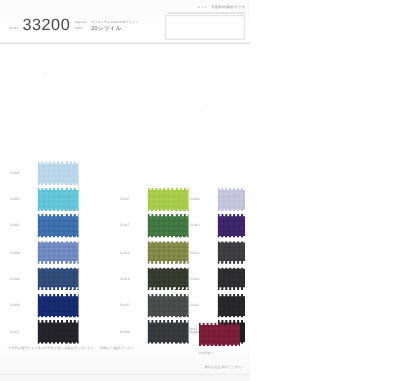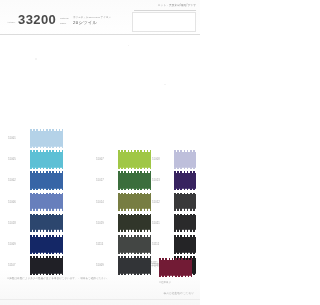--- a/index.html
+++ b/index.html
@@ -29,21 +29,21 @@
   .hdr-rule{
     position:absolute;right:4px;top:9.5px;width:62px;height:0.5px;background:#d6d6d6;
   }
   .art-lbl{
     position:absolute;left:7px;top:21px;
     font-size:2.5px;color:#9a9a9a;letter-spacing:.1px;white-space:nowrap;
   }
   .art-no{
     position:absolute;left:18px;top:12px;
     font-size:13px;color:#4a4a4a;letter-spacing:.4px;
-    font-weight:700;line-height:15px;white-space:nowrap;
+    font-weight:400;line-height:15px;white-space:nowrap;
   }
   .mat-lbl{
     position:absolute;left:60px;top:17px;
     font-size:2.3px;color:#9a9a9a;letter-spacing:.08px;white-space:nowrap;
   }
   .mat-lbl2{
     position:absolute;left:60px;top:21.5px;
     font-size:2.3px;color:#9a9a9a;letter-spacing:.08px;white-space:nowrap;
   }
   .mat-en{

